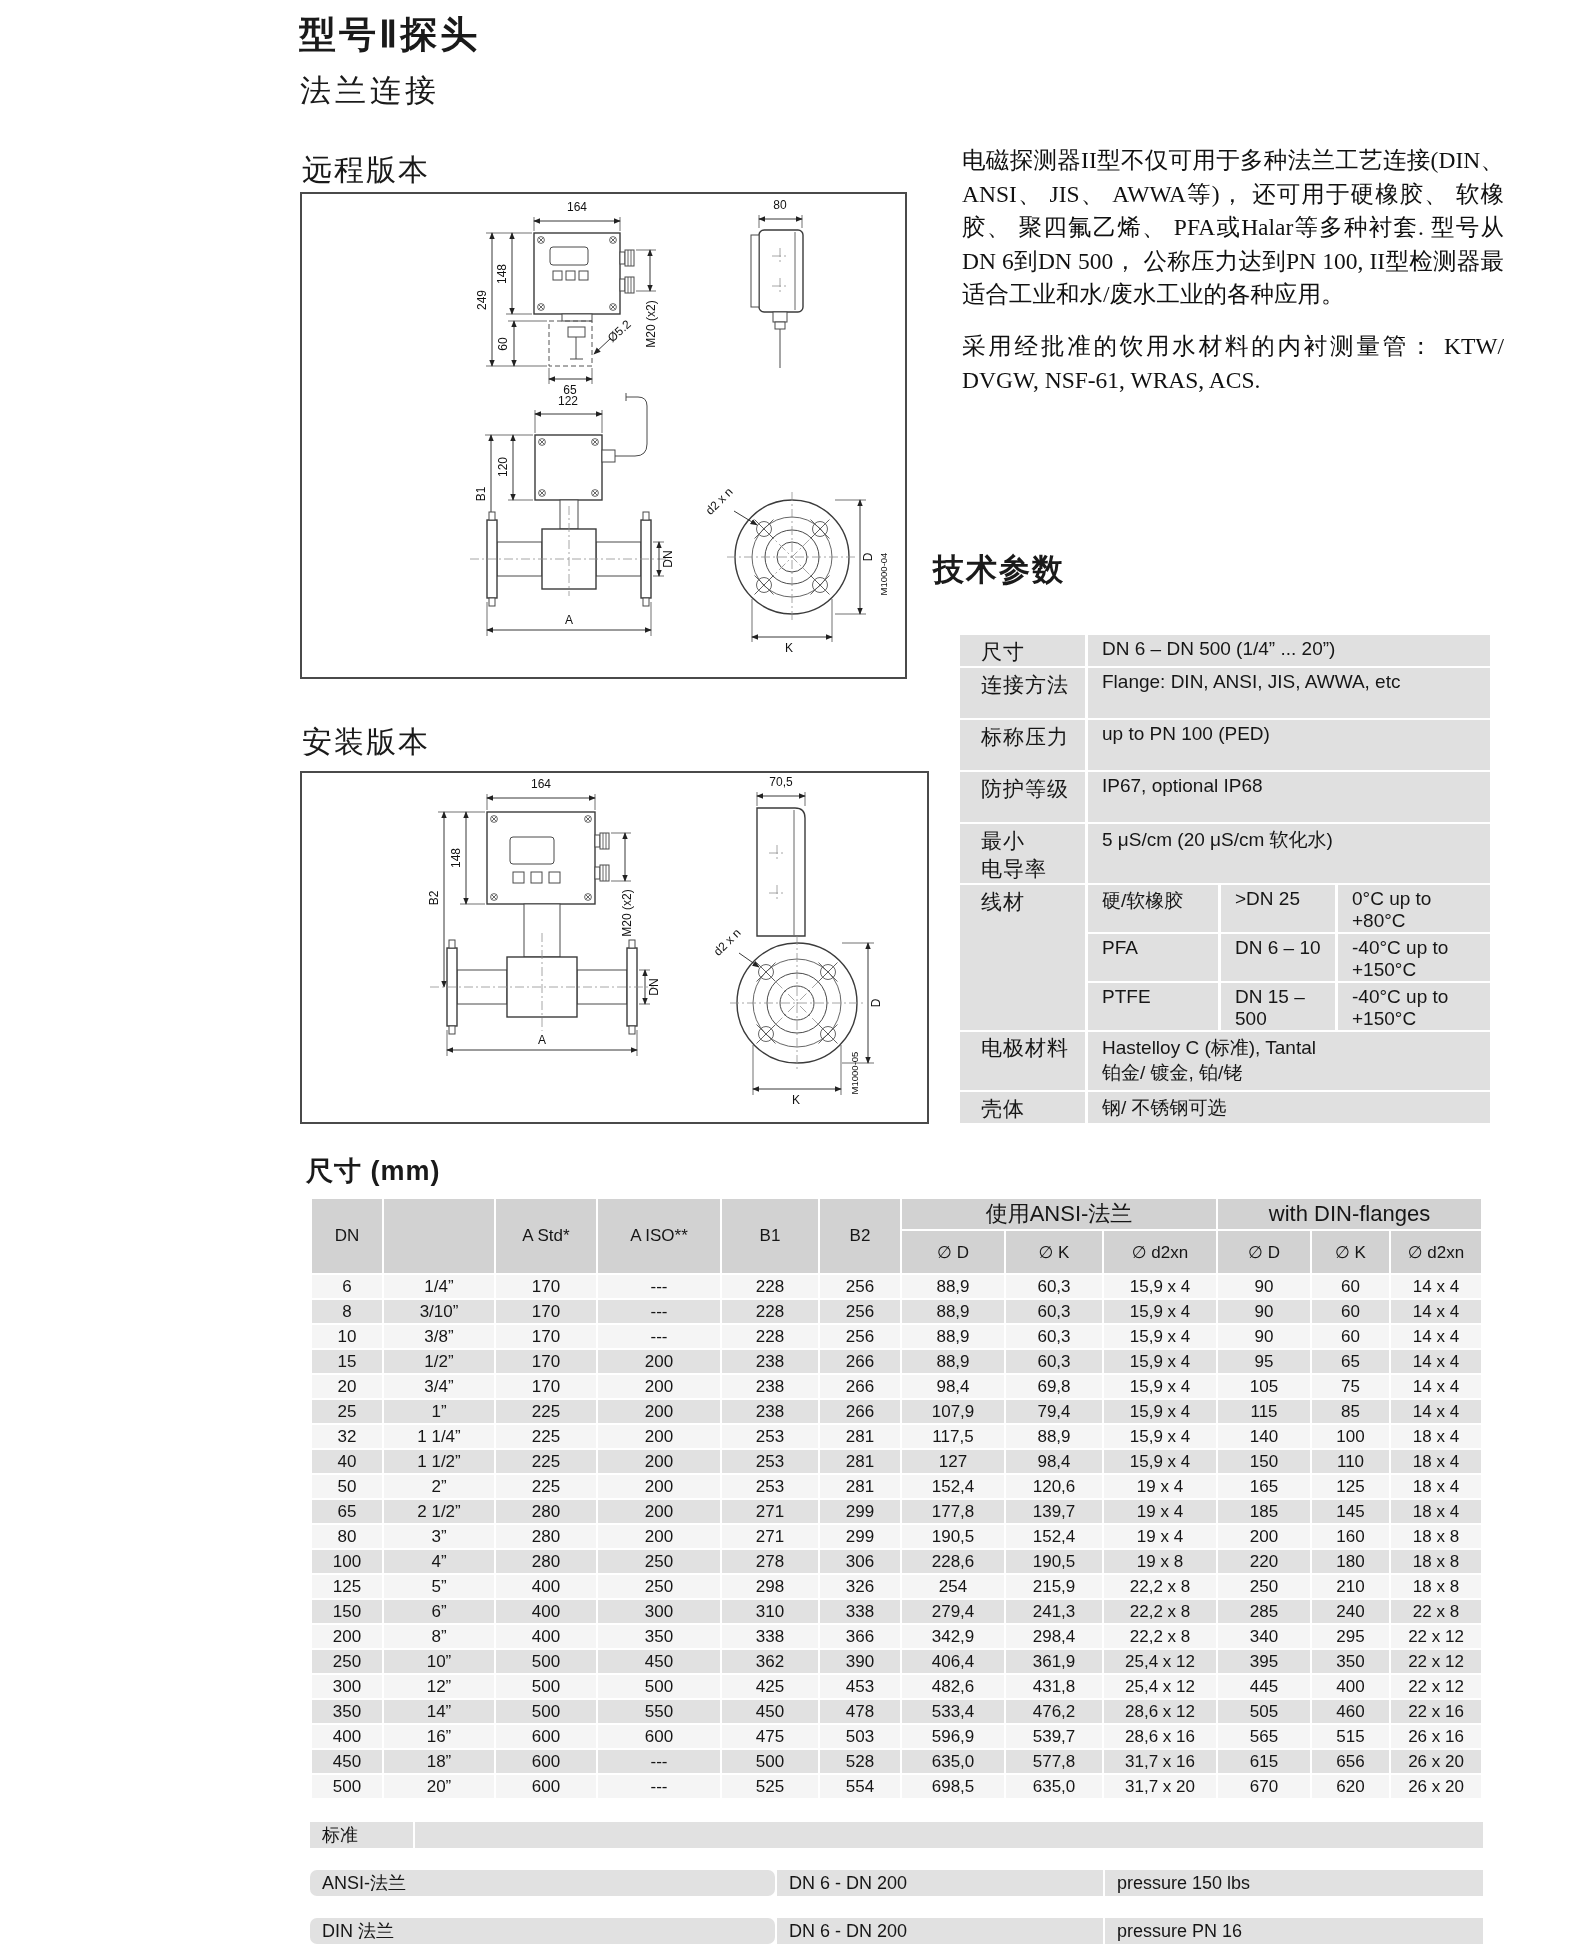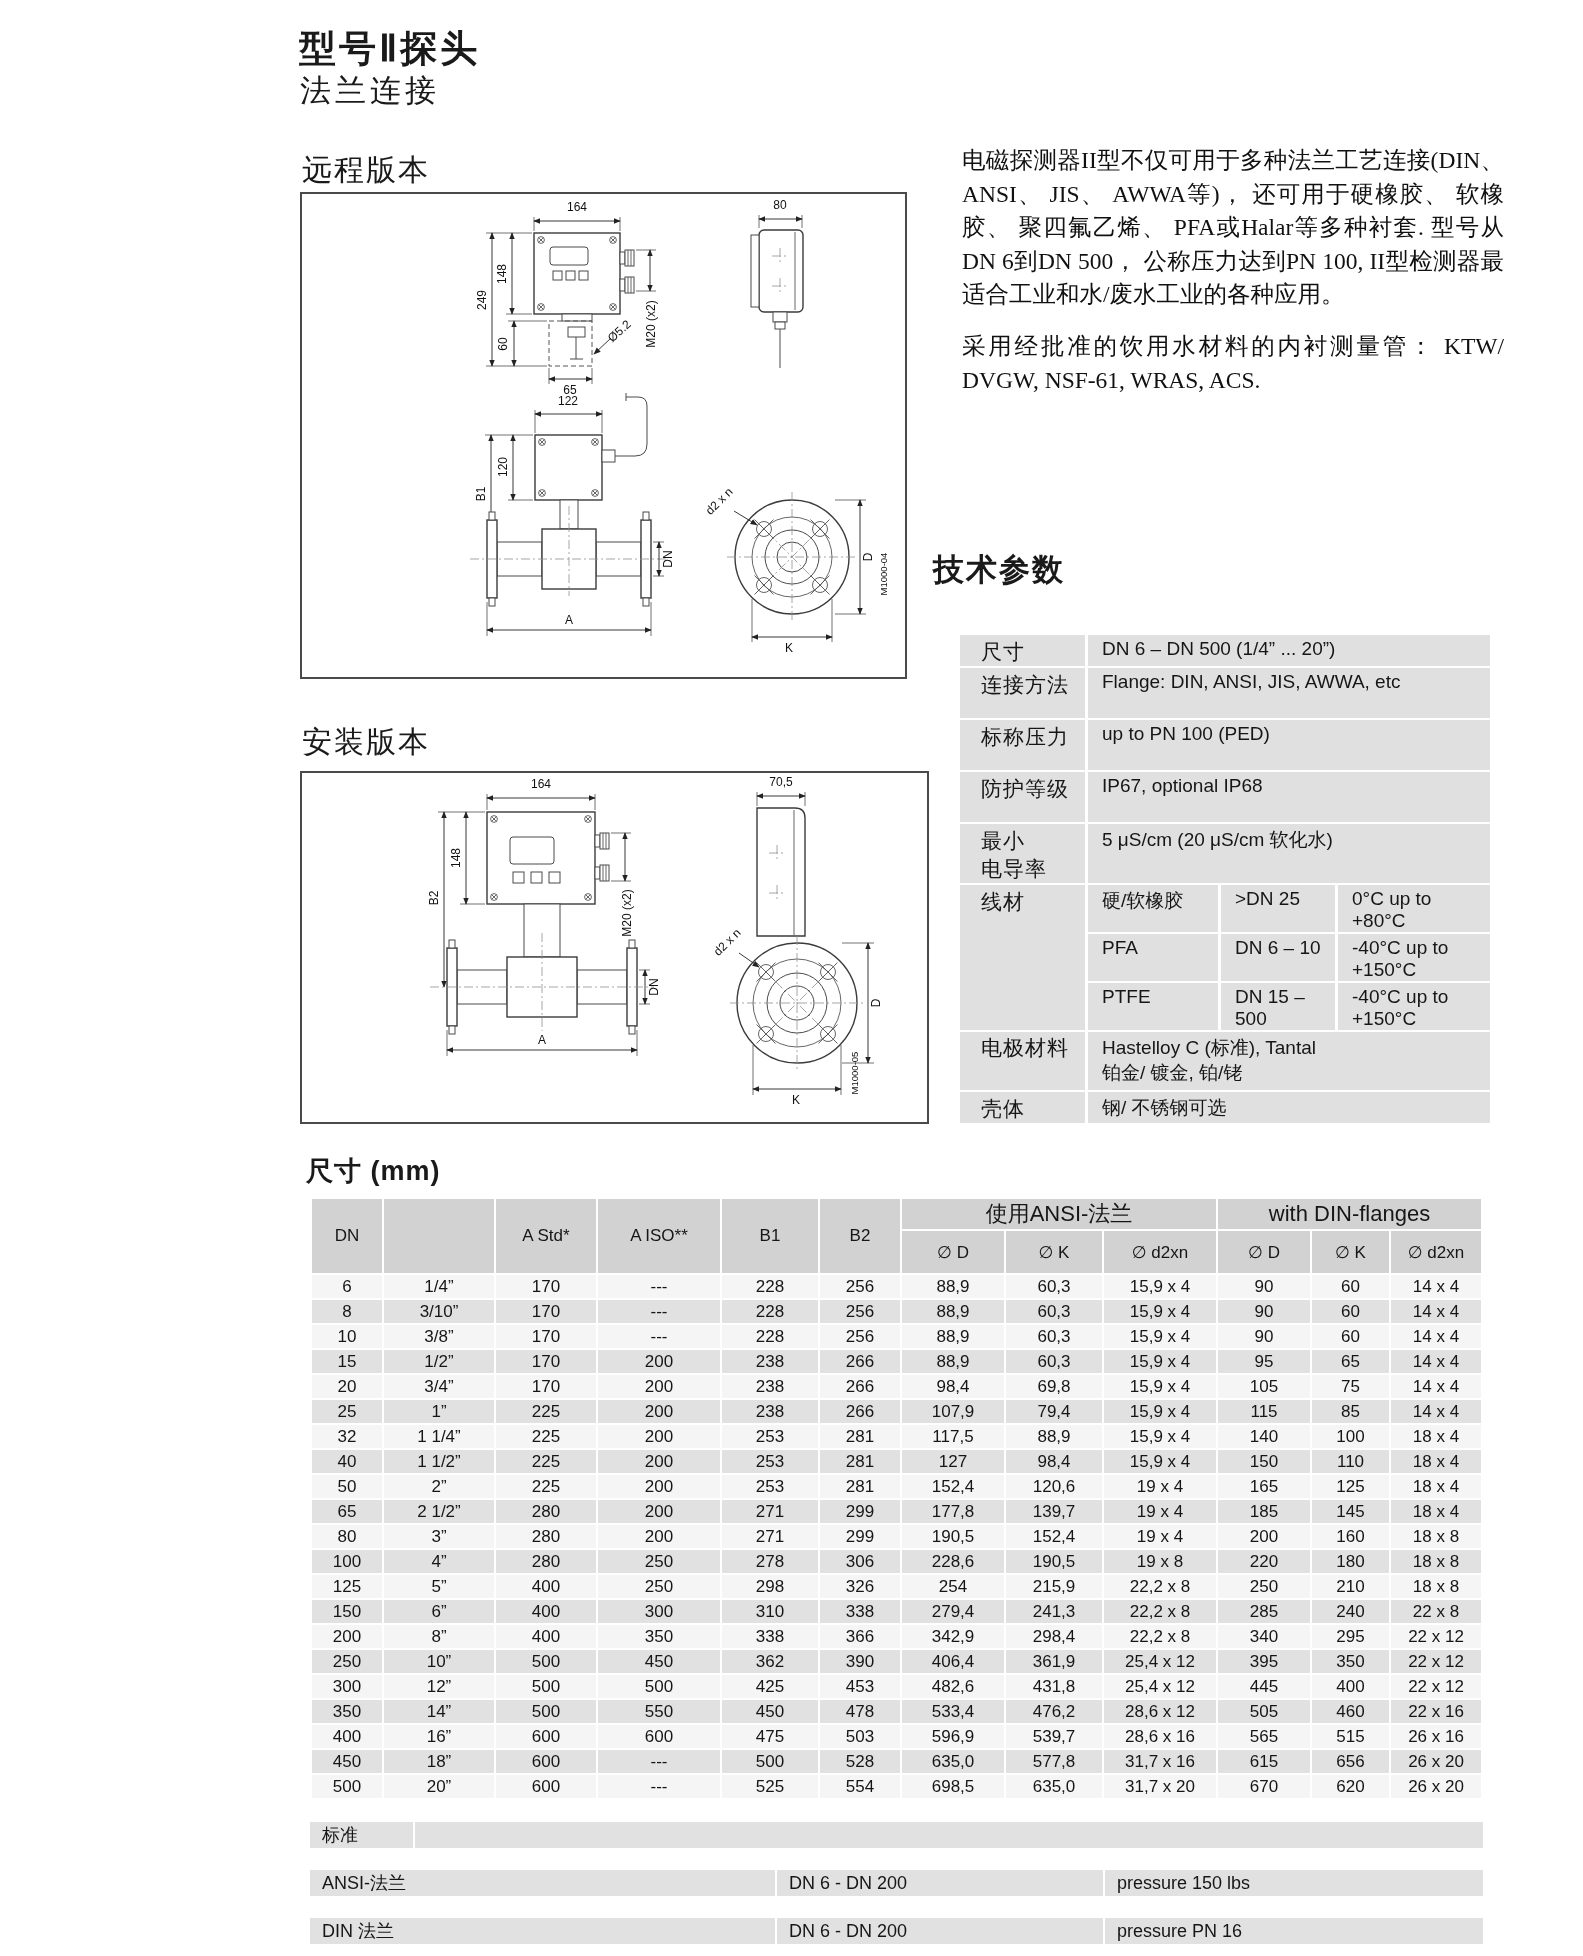--- a/index.html
+++ b/index.html
@@ -1,19 +1,19 @@
 <!DOCTYPE html>
 <html><head>
 <meta charset="utf-8">
 <style>
   html,body{margin:0;padding:0;background:#fff;}
   .page{position:relative;width:1583px;height:1956px;background:#fff;overflow:hidden;
         font-family:"Liberation Sans",sans-serif;color:#1a1a1a;}
   .abs{position:absolute;}
-  .page-title{left:299px;top:24px;font-size:37px;font-weight:bold;letter-spacing:3px;}
+  .page-title{left:299px;top:10px;font-size:37px;font-weight:bold;letter-spacing:3px;}
   .page-subtitle{left:300px;top:70px;font-size:31px;font-weight:normal;letter-spacing:4px;
                  font-family:"Liberation Serif",serif;}
   .sec-head{font-size:30px;letter-spacing:2px;font-family:"Liberation Serif",serif;}
   .sec-remote{left:302px;top:150px;}
   .sec-mount{left:302px;top:722px;}
   .sec-tech{left:933px;top:549px;font-size:31px;font-weight:bold;font-family:"Liberation Sans",sans-serif;letter-spacing:2px;}
   .dims-head{left:306px;top:1153px;font-size:27px;font-weight:bold;letter-spacing:1px;}
   .draw-box{border:2px solid #4a4a4a;background:#fff;}
   .box1{left:300px;top:192px;width:603px;height:483px;}
   .box2{left:300px;top:771px;width:625px;height:349px;}
@@ -41,21 +41,21 @@
   .dims-wrap th{background:#d2d2d2;}
   .dims-wrap th.grp{height:22px;font-size:22px;}
   .dims-wrap tr.cols th{height:42px;vertical-align:middle;}
   .dims-wrap td{height:23px;vertical-align:middle;}
   .dims-wrap tr.light td{background:#f5f5f5;}
   .dims-wrap tr.dark td{background:#e1e1e1;}
   .foot-row{display:flex;gap:2px;margin-top:2px;font-size:18px;color:#161616;}
   .foot-row .fc{background:#e1e1e1;height:26px;line-height:26px;padding-left:12px;box-sizing:border-box;margin-top:20px;}
   .fr-std .fc1{width:103px;}
   .fr-std .fc2{flex:1;}
-  .fr3 .fc1{width:465px;}
+  .fr3 .fc1{width:465px;border-radius:7px;}
   .fr3 .fc2{width:326px;}
   .fr3 .fc3{flex:1;}
   .serifed{font-family:"Liberation Serif",serif;letter-spacing:1px;}
   .foot-notes{margin-top:2px;background:#e1e1e1;height:30px;line-height:30px;
               padding-left:12px;font-size:18px;color:#161616;}
   .foot-notes .n2{margin-left:62px;}
   
   .pt{fill:#fff;stroke:#3b3b3b;stroke-width:1.4;}
   .pt2{fill:#fff;stroke:#4a4a4a;stroke-width:1;}
   .ln{fill:none;stroke:#4a4a4a;stroke-width:1;}

